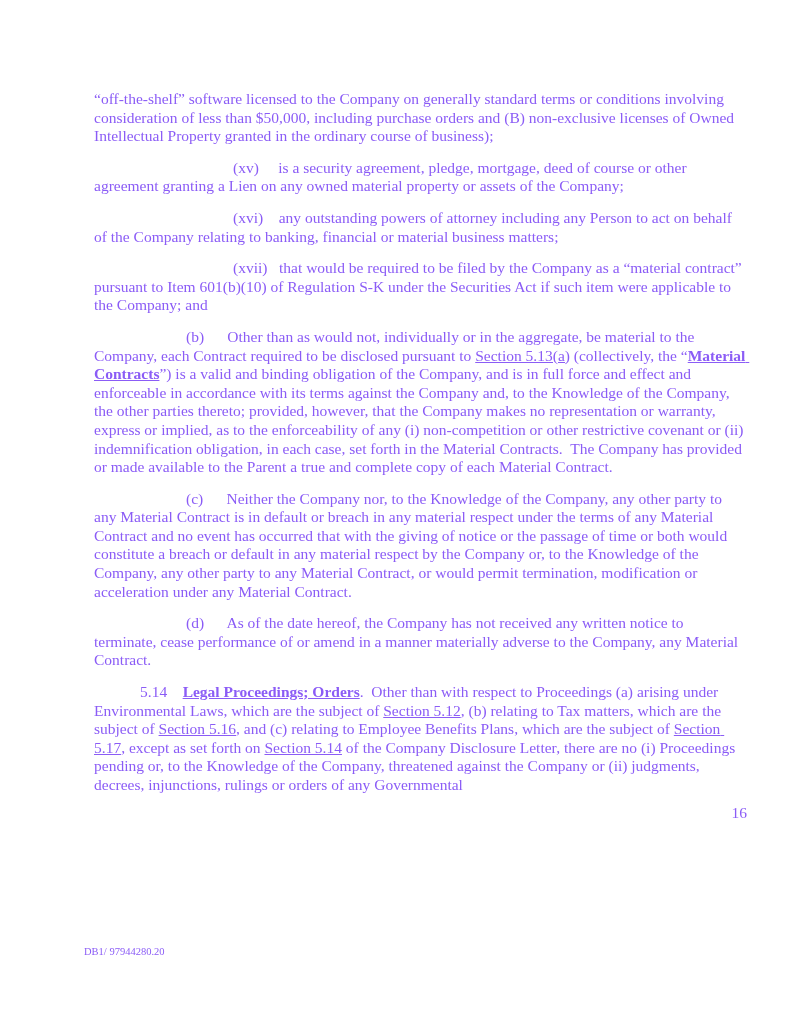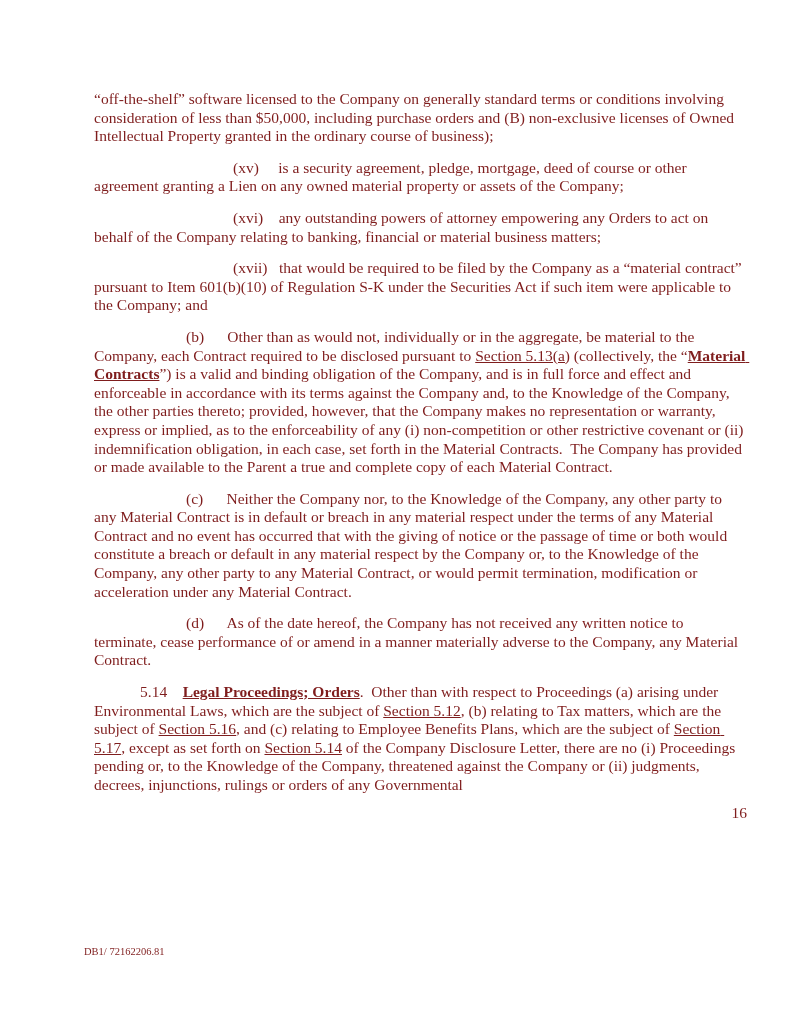--- a/index.html
+++ b/index.html
@@ -7,21 +7,21 @@
     padding: 0;
     background: #ffffff;
   }
   .page {
     position: relative;
     width: 791px;
     height: 1024px;
     box-sizing: border-box;
     padding: 90px 44px 0 94px;
     background: #ffffff;
-    color: #7f1d1d;
+    color: #8b5cf6;
     font-family: "Liberation Serif", "DejaVu Serif", serif;
     font-size: 15.5px;
     line-height: 1.2;
     overflow: hidden;
   }
   p.para {
     margin: 0 0 13px 0;
     white-space: pre-wrap;
     text-align: left;
   }
@@ -41,22 +41,22 @@
     font-size: 10.5px;
     white-space: pre;
   }
 </style>
 </head>
 <body>
 
 <div class="page">
   <p class="para"><span>“off-the-shelf” software licensed to the Company on generally standard terms or conditions involving consideration of less than $50,000, including purchase orders and (B) non-exclusive licenses of Owned Intellectual Property granted in the ordinary course of business);</span></p>
   <p class="para indent-item"><span>(xv)     is a security agreement, pledge, mortgage, deed of course or other agreement granting a Lien on any owned material property or assets of the Company;</span></p>
-  <p class="para indent-item"><span>(xvi)    any outstanding powers of attorney empowering any Orders to act on behalf of the Company relating to banking, financial or material business matters;</span></p>
+  <p class="para indent-item"><span>(xvi)    any outstanding powers of attorney including any Person to act on behalf of the Company relating to banking, financial or material business matters;</span></p>
   <p class="para indent-item"><span>(xvii)   that would be required to be filed by the Company as a “material contract” pursuant to Item 601(b)(10) of Regulation S-K under the Securities Act if such item were applicable to the Company; and</span></p>
   <p class="para indent-sub"><span>(b)      Other than as would not, individually or in the aggregate, be material to the Company, each Contract required to be disclosed pursuant to </span><span class="run-u">Section 5.13(a)</span><span> (collectively, the “</span><span class="run-b run-u">Material Contracts</span><span>”) is a valid and binding obligation of the Company, and is in full force and effect and enforceable in accordance with its terms against the Company and, to the Knowledge of the Company, the other parties thereto; provided, however, that the Company makes no representation or warranty, express or implied, as to the enforceability of any (i) non-competition or other restrictive covenant or (ii) indemnification obligation, in each case, set forth in the Material Contracts.  The Company has provided or made available to the Parent a true and complete copy of each Material Contract.</span></p>
   <p class="para indent-sub"><span>(c)      Neither the Company nor, to the Knowledge of the Company, any other party to any Material Contract is in default or breach in any material respect under the terms of any Material Contract and no event has occurred that with the giving of notice or the passage of time or both would constitute a breach or default in any material respect by the Company or, to the Knowledge of the Company, any other party to any Material Contract, or would permit termination, modification or acceleration under any Material Contract.</span></p>
   <p class="para indent-sub"><span>(d)      As of the date hereof, the Company has not received any written notice to terminate, cease performance of or amend in a manner materially adverse to the Company, any Material Contract.</span></p>
   <p class="para indent-sec"><span>5.14    </span><span class="run-b run-u">Legal Proceedings; Orders</span><span>.  Other than with respect to Proceedings (a) arising under Environmental Laws, which are the subject of </span><span class="run-u">Section 5.12</span><span>, (b) relating to Tax matters, which are the subject of </span><span class="run-u">Section 5.16</span><span>, and (c) relating to Employee Benefits Plans, which are the subject of </span><span class="run-u">Section 5.17</span><span>, except as set forth on </span><span class="run-u">Section 5.14</span><span> of the Company Disclosure Letter, there are no (i) Proceedings pending or, to the Knowledge of the Company, threatened against the Company or (ii) judgments, decrees, injunctions, rulings or orders of any Governmental</span></p>
 
   <div class="page-number">16</div>
-  <div class="doc-id">DB1/ 72162206.81</div>
+  <div class="doc-id">DB1/ 97944280.20</div>
 </div>
 
 </body></html>

